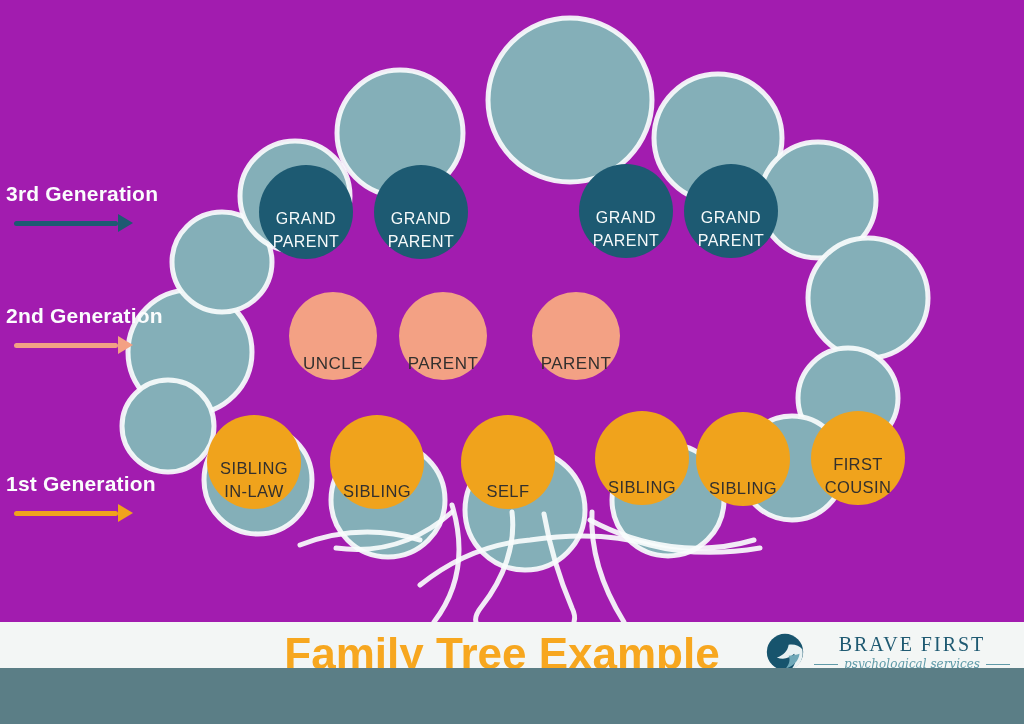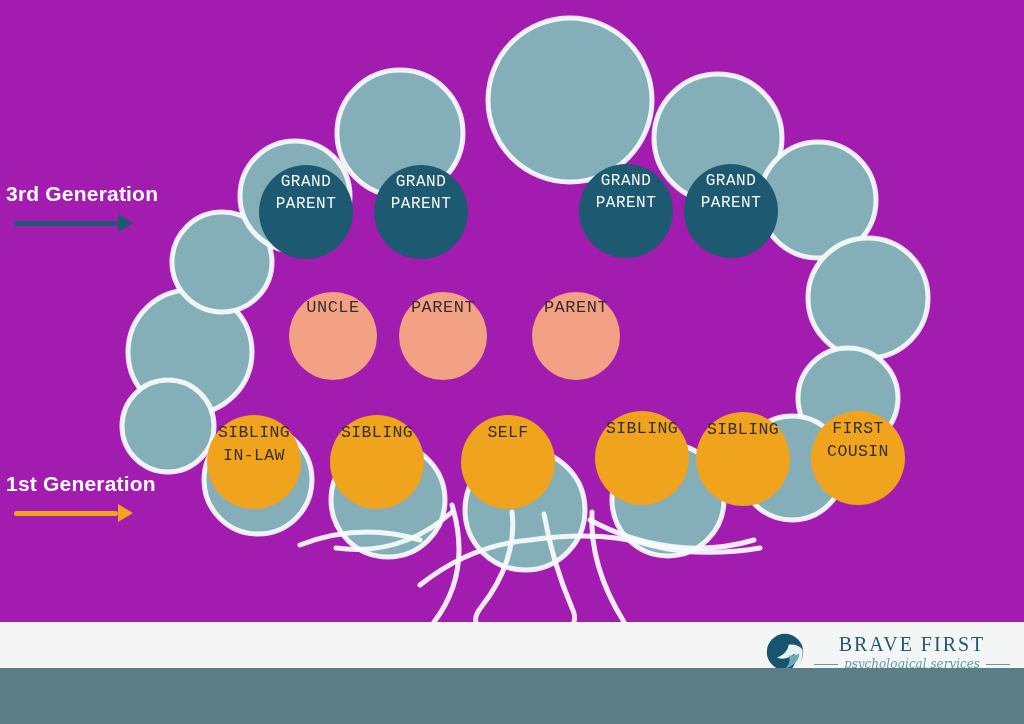--- a/index.html
+++ b/index.html
@@ -17,22 +17,22 @@
   .gen-label{font-size:21px;font-weight:700;color:#fbfdfd;letter-spacing:.2px;}
   .gen-arrow{display:flex;align-items:center;margin-top:8px;margin-left:8px;}
   .gen-arrow .shaft{width:104px;height:5px;border-radius:3px;}
   .gen-arrow .head{width:0;height:0;border-top:9px solid transparent;border-bottom:9px solid transparent;}
   .gen--3 .shaft{background:#1d5a72;} .gen--3 .head{border-left:15px solid #1d5a72;}
   .gen--2 .shaft{background:#f3a184;} .gen--2 .head{border-left:15px solid #f3a184;}
   .gen--1 .shaft{background:#f0a31c;} .gen--1 .head{border-left:15px solid #f0a31c;}
   
   .node{
     position:absolute;border-radius:50%;
-    display:flex;align-items:flex-start;justify-content:center;
-    text-align:center;padding:6px;box-sizing:border-box;font-family:Liberation Mono, monospace;
+    display:flex;align-items:flex-end;justify-content:center;
+    text-align:center;padding:6px;box-sizing:border-box;
   }
   .node--g3{width:94px;height:94px;background:#1d5a72;color:#f6fafa;font-size:16px;line-height:1.4;letter-spacing:.5px;}
   .node--g2{width:88px;height:88px;background:#f3a184;color:#33302e;font-size:17px;letter-spacing:.5px;}
   .node--g1{width:94px;height:94px;background:#f0a31c;color:#33302e;font-size:16.5px;line-height:1.4;letter-spacing:.4px;}
   
   .bar{position:absolute;left:0;top:622px;width:1024px;height:73px;background:#f3f6f5;}
   .bar-title{
     position:absolute;left:502px;top:7px;transform:translateX(-50%);
     font-size:44px;font-weight:700;color:#f7a71f;white-space:nowrap;
   }
@@ -92,20 +92,27 @@
     </g>
   </svg>
 
   <div class="gen gen--3" style="top:182px">
     <div class="gen-label">3rd Generation</div>
     <div class="gen-arrow">
       <span class="shaft"></span>
       <span class="head"></span>
     </div>
   </div>
+  <div class="gen gen--2" style="top:304px">
+    <div class="gen-label">2nd Generation</div>
+    <div class="gen-arrow">
+      <span class="shaft"></span>
+      <span class="head"></span>
+    </div>
+  </div>
   <div class="gen gen--1" style="top:472px">
     <div class="gen-label">1st Generation</div>
     <div class="gen-arrow">
       <span class="shaft"></span>
       <span class="head"></span>
     </div>
   </div>
 
   <div class="node node--g3" style="left:259px;top:165px">
     <span>GRAND PARENT</span>
@@ -143,20 +150,21 @@
     <span>SIBLING</span>
   </div>
   <div class="node node--g1" style="left:696px;top:412px">
     <span>SIBLING</span>
   </div>
   <div class="node node--g1" style="left:811px;top:411px">
     <span>FIRST COUSIN</span>
   </div>
 
   <div class="bar">
+    <div class="bar-title">Family Tree Example</div>
     <div class="logo">
       <svg width="40" height="40" viewBox="0 0 44 44">
         <circle cx="22" cy="22" r="20" fill="#17546d"></circle>
         <path fill="#e9f2f3" d="M41 19c2 10-3 19-12 22 5-6 6-12 3-17-5 5-12 7-19 4 7-2 12-7 13-14 6-1 12 1 15 5z"></path>
         <path fill="#6fa8b8" d="M38 24c-1 8-7 14-15 16 4-5 5-10 3-14 4 0 9-1 12-2z"></path>
       </svg>
       <div class="logo-text">
         <div class="brand-name">BRAVE FIRST</div>
         <div class="brand-tagline">
           <span class="tagline-line"></span>

